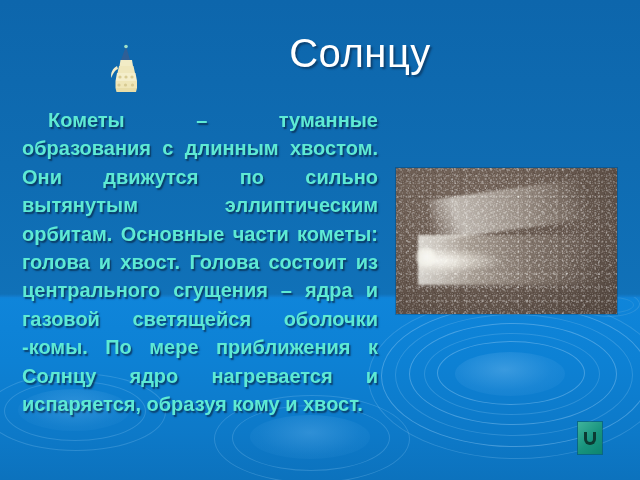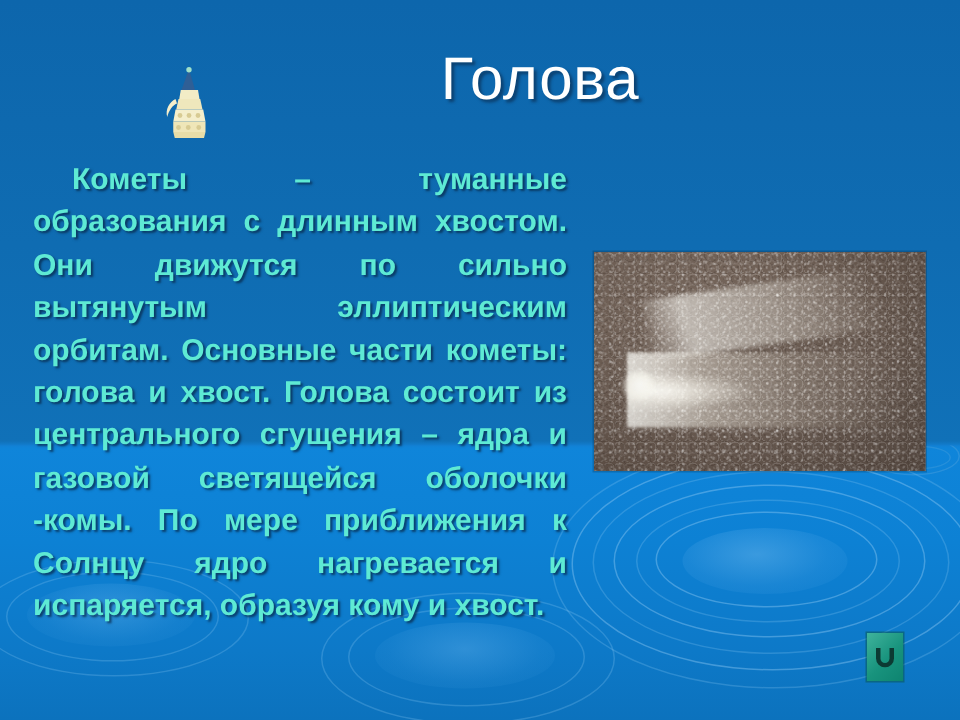--- a/index.html
+++ b/index.html
@@ -255,21 +255,21 @@
       <path d="M9 22 C5 24, 2 29, 3.5 34 C4.5 30, 7 26, 10 25 Z" fill="#f4eecb"></path>
       <circle cx="12" cy="33" r="1.6" fill="#d8cb93"></circle>
       <circle cx="18" cy="33" r="1.6" fill="#d8cb93"></circle>
       <circle cx="24" cy="33" r="1.6" fill="#d8cb93"></circle>
       <circle cx="11" cy="41" r="1.6" fill="#d8cb93"></circle>
       <circle cx="17.5" cy="41" r="1.6" fill="#d8cb93"></circle>
       <circle cx="24.5" cy="41" r="1.6" fill="#d8cb93"></circle>
     </svg>
   </div>
 
-  <div class="title">Голова</div>
+  <div class="title">Солнцу</div>
 
   <div class="body-text">Кометы – туманные образования с длинным хвостом. Они движутся по сильно вытянутым эллиптическим орбитам. Основные части кометы: голова и хвост. Голова состоит из центрального сгущения – ядра и газовой светящейся оболочки -комы. По мере приближения к Солнцу ядро нагревается и испаряется, образуя кому и хвост.</div>
 
   <div class="photo">
     <div class="photo-grain"></div>
     <div class="photo-noise2"></div>
     <div class="comet-streak"></div>
     <div class="comet-tail"></div>
     <div class="comet-head"></div>
     <div class="photo-vignette"></div>

